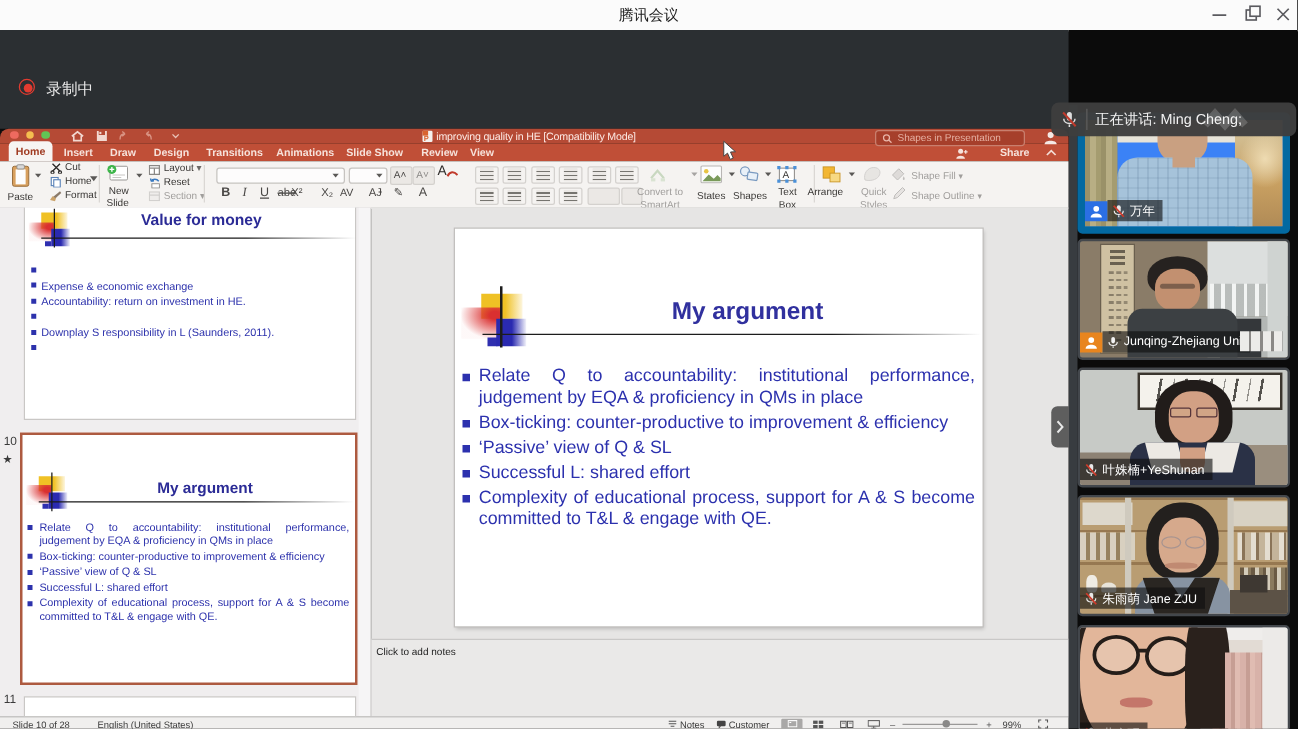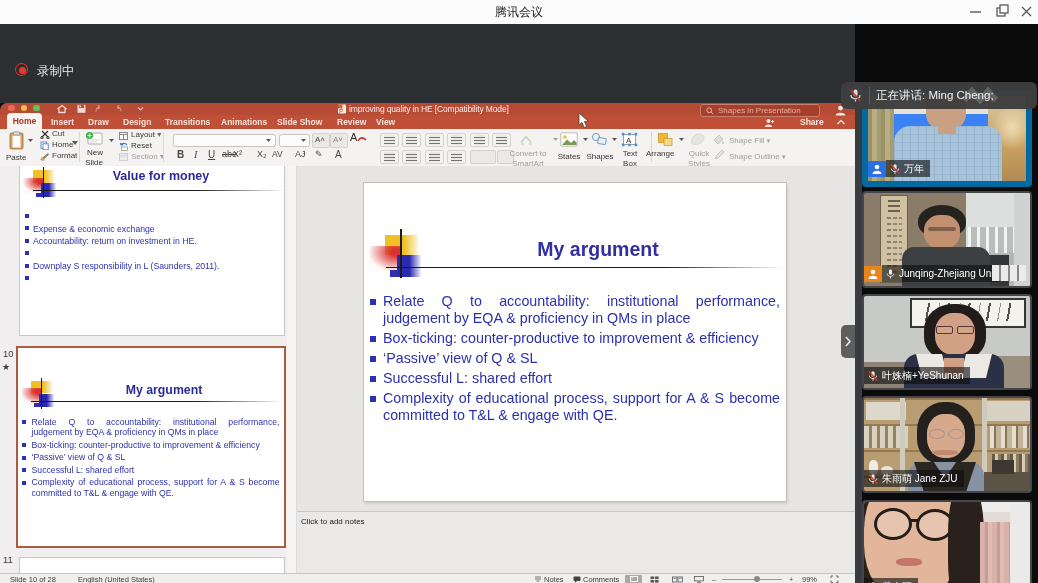--- a/index.html
+++ b/index.html
@@ -369,21 +369,21 @@
   <svg class="ic" style="left:534px;top:1.5px" width="8" height="7" viewBox="0 0 8 7">
       <line x1="1" y1="1" x2="7" y2="1" stroke="#555" stroke-width="0.8"></line>
       <line x1="1" y1="3" x2="7" y2="3" stroke="#555" stroke-width="0.8"></line>
       <line x1="2.5" y1="5" x2="5.5" y2="5" stroke="#555" stroke-width="0.8"></line>
     </svg>
   <div class="a" style="left:544px;top:1px">Notes</div>
   <svg class="ic" style="left:573px;top:1.5px" width="8" height="7" viewBox="0 0 8 7">
       <rect x="0.5" y="0.5" width="7" height="4.5" rx="1" fill="#444"></rect>
       <path d="M2 5 L2 6.8 L4 5" fill="#444"></path>
     </svg>
-  <div class="a" style="left:583px;top:1px">Comments</div>
+  <div class="a" style="left:583px;top:1px">Customer</div>
   <div class="a" style="left:625px;top:0.5px;width:17px;height:9px;background:#a9a8a7;border-radius:1px">
     <svg class="ic" style="left:4.5px;top:1.5px" width="8" height="6" viewBox="0 0 8 6">
         <rect x="0.5" y="0.5" width="7" height="5" fill="none" stroke="#fff" stroke-width="0.9"></rect>
         <line x1="1.5" y1="2" x2="3" y2="2" stroke="#fff" stroke-width="0.8"></line>
       </svg>
   </div>
   <svg class="ic" style="left:650px;top:1.5px" width="10" height="7" viewBox="0 0 10 7">
       <g fill="#555">
         <rect x="0.5" y="0.5" width="3.6" height="2.6"></rect>
         <rect x="5" y="0.5" width="3.6" height="2.6"></rect>

